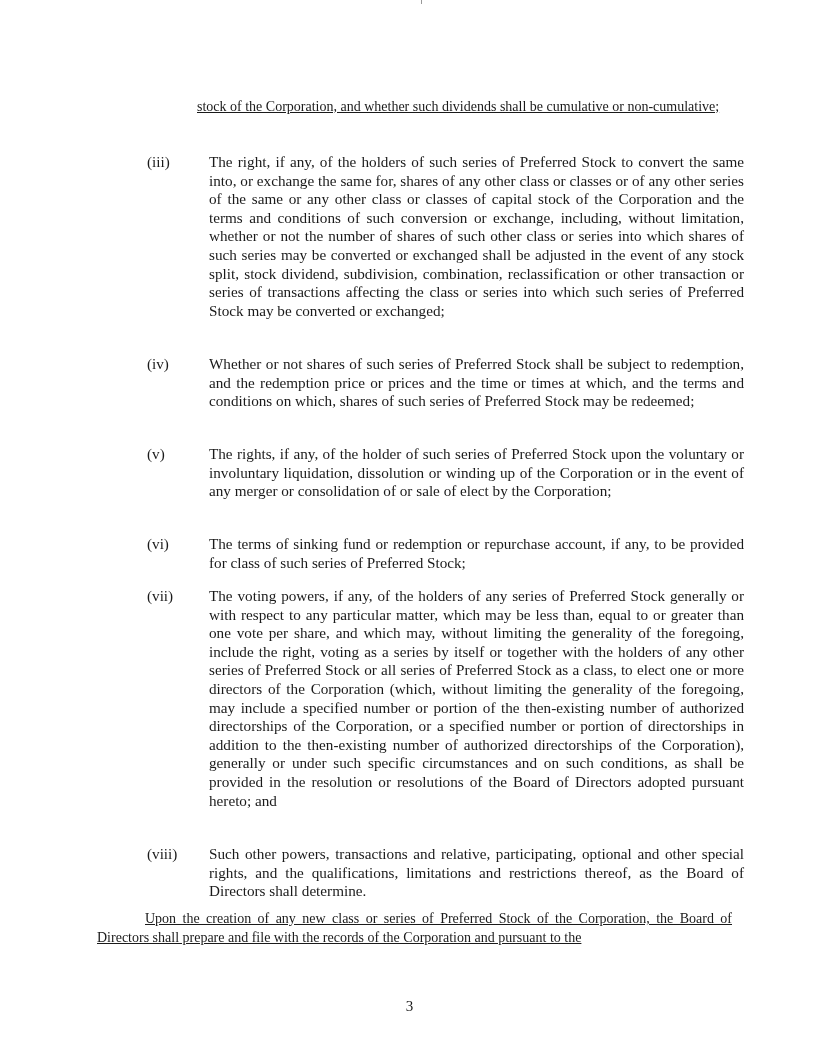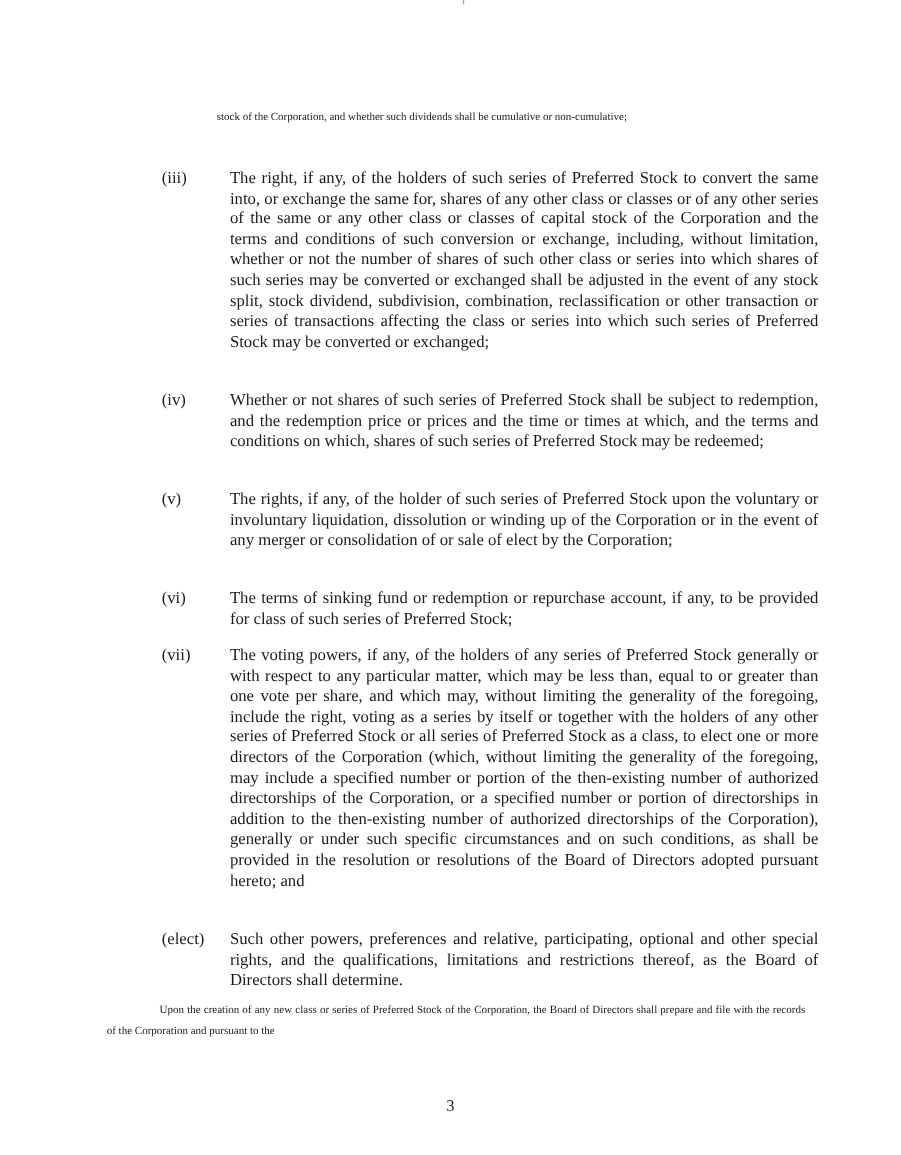--- a/index.html
+++ b/index.html
@@ -1,20 +1,20 @@
 <!DOCTYPE html>
 <html><head>
   <meta charset="utf-8">
   <style>
     html, body { margin: 0; padding: 0; background: #ffffff; }
     body { width: 819px; height: 1050px; position: relative; overflow: hidden;
       font-family: "Liberation Serif", "DejaVu Serif", serif; color: #1a1a1a; }
     .top-tick { position: absolute; left: 421px; top: 0; width: 1px; height: 4px; background: #999; }
     .page { position: absolute; left: 0; top: 0; width: 819px; height: 1050px; }
-    .para { position: absolute; font-size: 10px; line-height: 18.6px; text-align: justify; }
+    .para { position: absolute; font-size: 14px; line-height: 18.6px; text-align: justify; text-decoration: underline; }
     .cont { left: 197px; width: 535px; top: 98px; }
     .item { position: absolute; left: 147px; width: 585px; }
     .item .marker { position: absolute; left: 0; top: 0; font-size: 15.2px; line-height: 18.6px; }
     .item .body { position: absolute; left: 62px; width: 535px; font-size: 15.2px; line-height: 18.6px; text-align: justify; }
     .final { left: 97px; width: 635px; top: 910px; text-indent: 48px; }
     .page-num { position: absolute; top: 998px; left: 0; width: 819px; text-align: center; font-size: 15px; }
   </style>
 </head>
 <body>
 
@@ -42,20 +42,20 @@
     <span class="marker">(vi)</span>
     <div class="body">The terms of sinking fund or redemption or repurchase account, if any, to be provided for class of such series of Preferred Stock;</div>
   </div>
 
   <div class="item" style="top:587px;">
     <span class="marker">(vii)</span>
     <div class="body">The voting powers, if any, of the holders of any series of Preferred Stock generally or with respect to any particular matter, which may be less than, equal to or greater than one vote per share, and which may, without limiting the generality of the foregoing, include the right, voting as a series by itself or together with the holders of any other series of Preferred Stock or all series of Preferred Stock as a class, to elect one or more directors of the Corporation (which, without limiting the generality of the foregoing, may include a specified number or portion of the then-existing number of authorized directorships of the Corporation, or a specified number or portion of directorships in addition to the then-existing number of authorized directorships of the Corporation), generally or under such specific circumstances and on such conditions, as shall be provided in the resolution or resolutions of the Board of Directors adopted pursuant hereto; and</div>
   </div>
 
   <div class="item" style="top:845px;">
-    <span class="marker">(elect)</span>
-    <div class="body">Such other powers, preferences and relative, participating, optional and other special rights, and the qualifications, limitations and restrictions thereof, as the Board of Directors shall determine.</div>
+    <span class="marker">(viii)</span>
+    <div class="body">Such other powers, transactions and relative, participating, optional and other special rights, and the qualifications, limitations and restrictions thereof, as the Board of Directors shall determine.</div>
   </div>
 
   <div class="para final">Upon the creation of any new class or series of Preferred Stock of the Corporation, the Board of Directors shall prepare and file with the records of the Corporation and pursuant to the</div>
 
   <div class="page-num">3</div>
 </div>
 
 </body></html>

